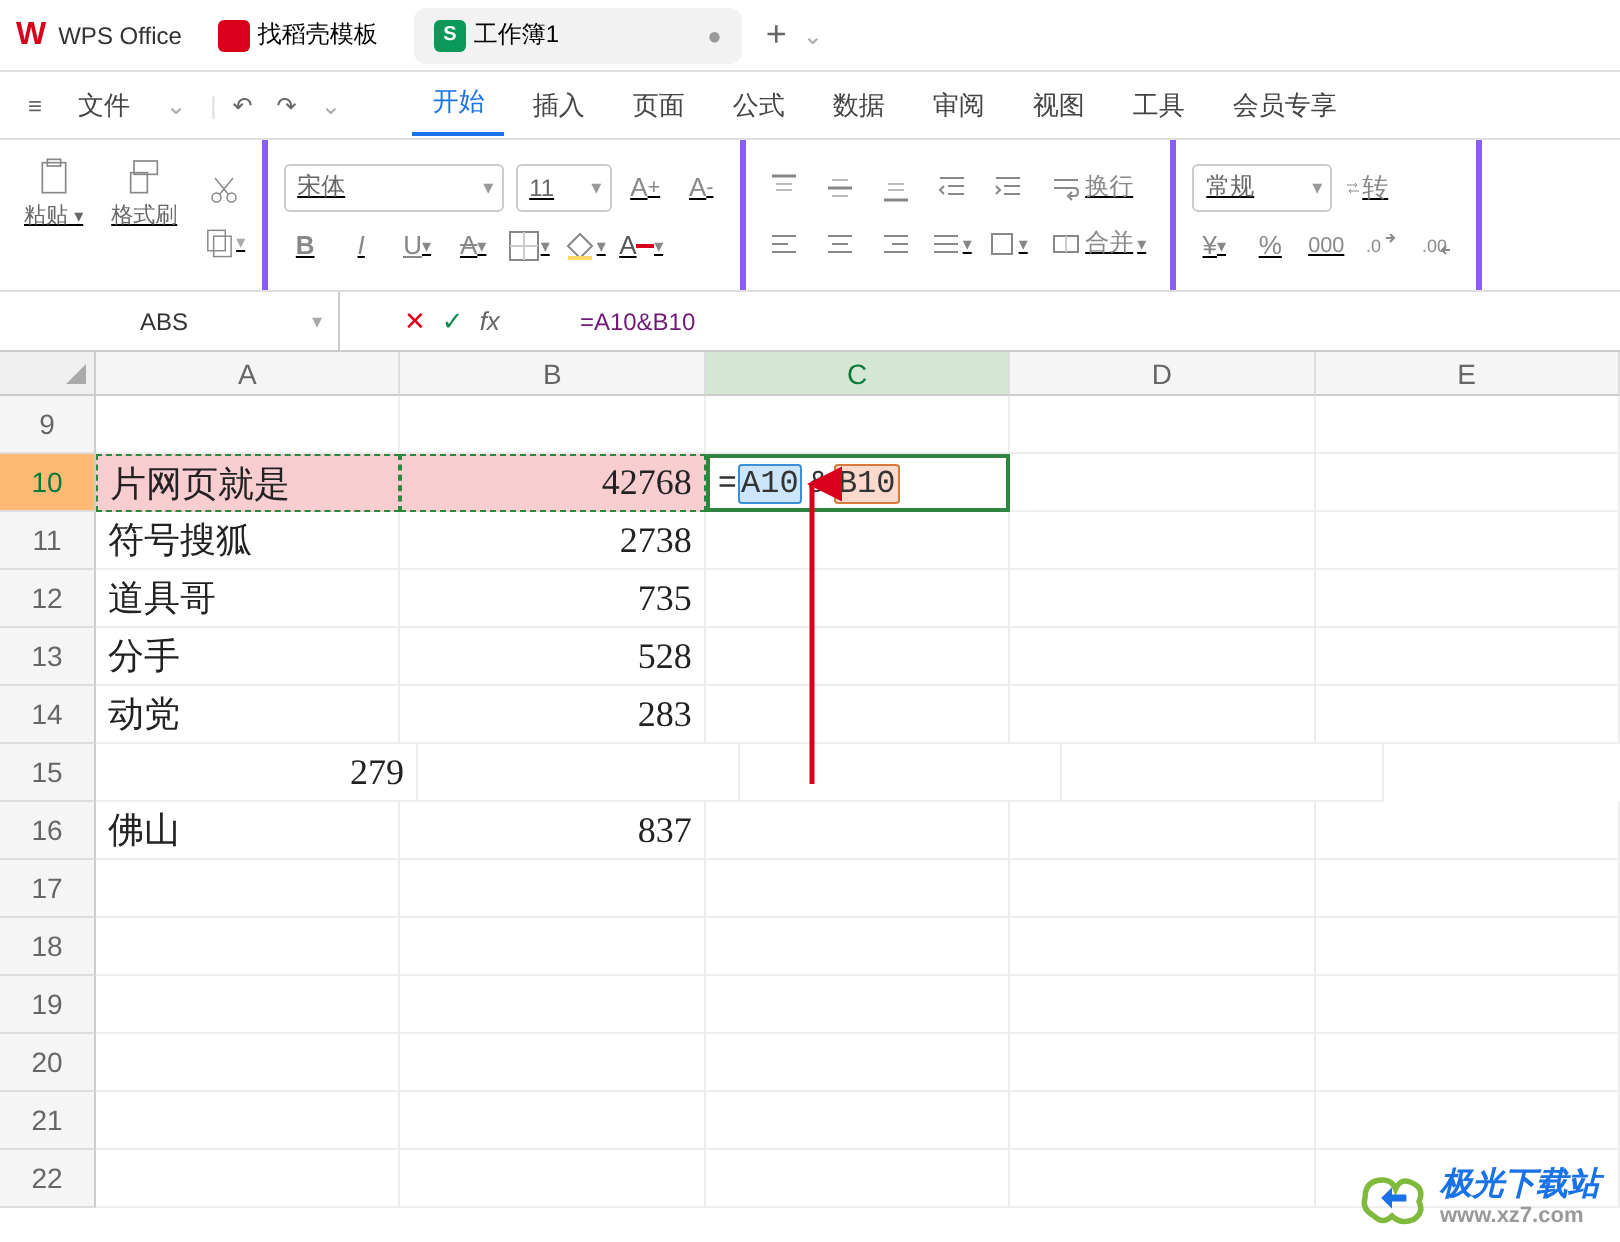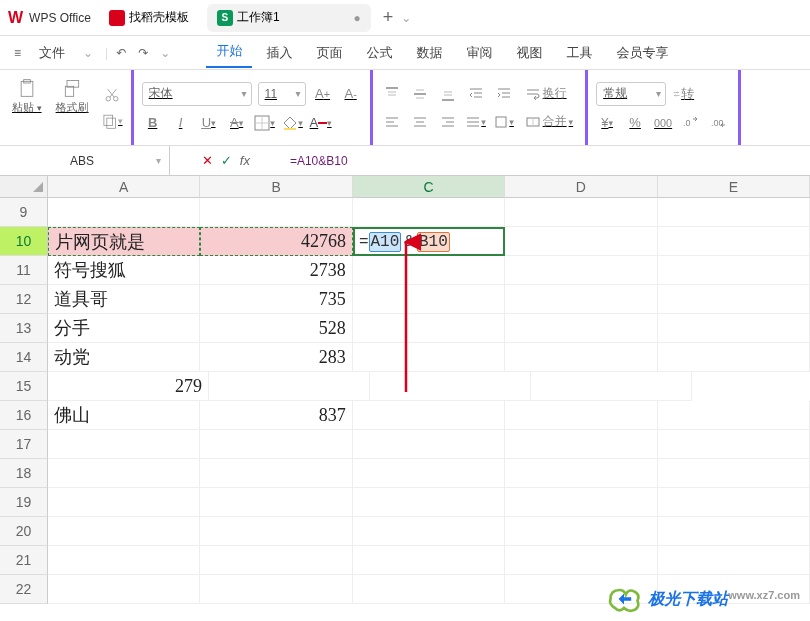--- a/index.html
+++ b/index.html
@@ -46,41 +46,41 @@
     .sheet-area { position: relative; height: calc(621px - 36px - 34px - 76px - 30px); overflow: hidden; }
     .corner { position: absolute; left: 0; top: 0; width: 48px; height: 22px; background: #f0f0f0; border-right: 1px solid #ccc; border-bottom: 1px solid #ccc; display: flex; align-items: center; justify-content: flex-end; padding-right: 4px;}
     .corner svg { width: 10px; height: 10px; fill: #aaa; }
     
     .col-headers { position: absolute; left: 48px; top: 0; right: 0; height: 22px; display: flex; }
     .col-h { width: 161px; background: #f5f5f5; border-right: 1px solid #ddd; border-bottom: 1px solid #ccc; display: flex; align-items: center; justify-content: center; color: #666; font-size: 14px;}
     .col-h.sel { background: #d4e7d4; color: #0a7a3a; }
     
     .row-headers { position: absolute; left: 0; top: 22px; width: 48px; }
     .row-h { height: 29px; background: #f5f5f5; border-right: 1px solid #ccc; border-bottom: 1px solid #ddd; display: flex; align-items: center; justify-content: center; color: #666; font-size: 14px;}
-    .row-h.sel { background: #bef264; color: #0a7a3a; }
+    .row-h.sel { background: #fdba74; color: #0a7a3a; }
     
     .cells { position: absolute; left: 48px; top: 22px; right: 0; bottom: 0; }
     .row { display: flex; height: 29px; }
     .cell { width: 161px; border-right: 1px solid #eee; border-bottom: 1px solid #eee; padding: 2px 6px; display: flex; align-items: center; font-size: 18px; color: #222; position: relative; font-family: "SimSun", serif;}
     .cell.num { justify-content: flex-end; }
     .cell.hl-red { background: #f7cdd0; }
     .cell.active { border: 2px solid #2e8540; padding: 0 4px; background: #fff; }
     .dashed-sel { border: 1.5px dashed #2e8540 !important; }
     
     .formula-cell { font-family: "Courier New", monospace; font-size: 16px; }
     .formula-cell .eq { color: #333; }
     .formula-cell .ref1 { background: #cce5fb; border: 1px solid #3b8fd8; padding: 0 1px; border-radius: 2px; color: #333;}
     .formula-cell .ref2 { background: #fbd9cc; border: 1px solid #d87a3b; padding: 0 1px; border-radius: 2px; color: #333;}
     .formula-cell .amp { color: #333; padding: 0 3px;}
     
     .arrow-annotation { position: absolute; left: 391px; top: 56px; pointer-events: none; z-index: 10;}
     
     .watermark { position: absolute; right: 10px; bottom: 4px; font-size: 11px; z-index: 20; display: flex; align-items: center; gap: 6px;}
     .wm-logo { width: 36px; height: 36px; }
-    .wm-text { display: flex; flex-direction: row; line-height: 1.2;}
+    .wm-text { display: flex; flex-direction: column; line-height: 1.2;}
     .wm-main { color: #1a72e8; font-size: 16px; font-weight: bold; font-style: italic;}
     .wm-sub { color: #999; font-size: 11px; font-weight: bold; }
   </style>
 </head>
 <body>
 
 <div class="title-bar">
   <div class="app-logo">
     <span class="logo-w">W</span>
     <span>WPS Office</span>

